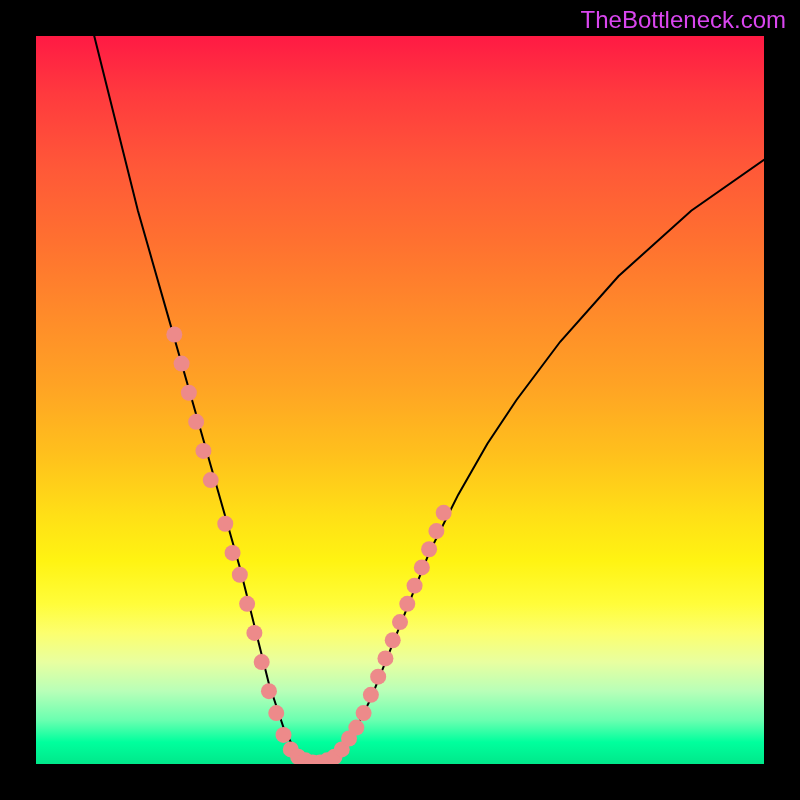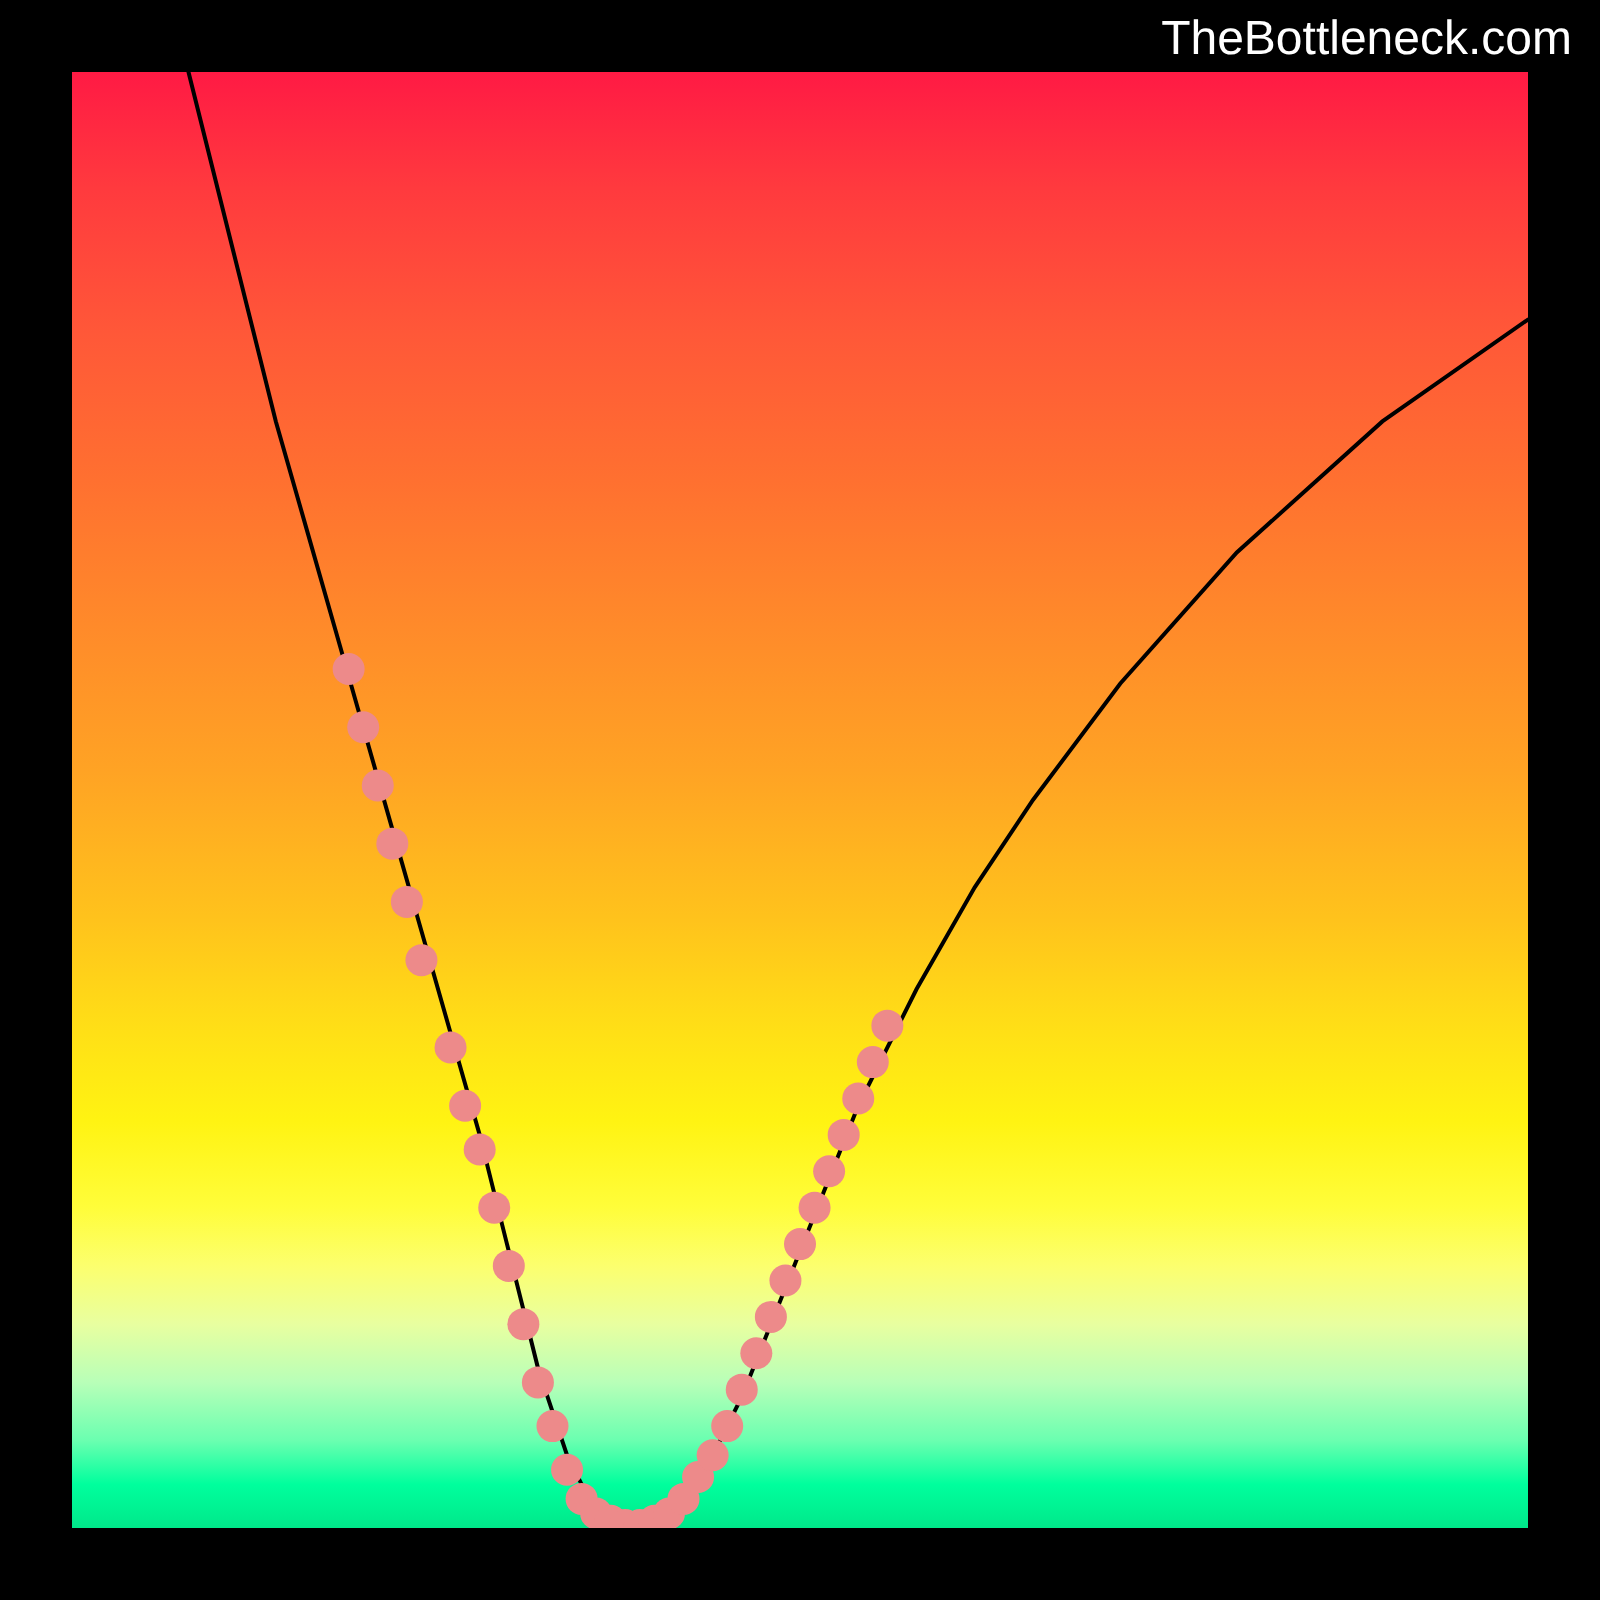--- a/index.html
+++ b/index.html
@@ -8,21 +8,21 @@
     height: 800px;
     background: #000;
     position: relative;
     font-family: Arial, sans-serif;
     overflow: hidden;
   }
   .attribution {
     position: absolute;
     top: 6px;
     right: 14px;
-    color: #ffffff;
+    color: #d946ef;
     font-size: 24px;
     font-weight: 500;
     z-index: 10;
   }
   .plot-area {
     position: absolute;
     top: 36px;
     left: 36px;
     width: 728px;
     height: 728px;

